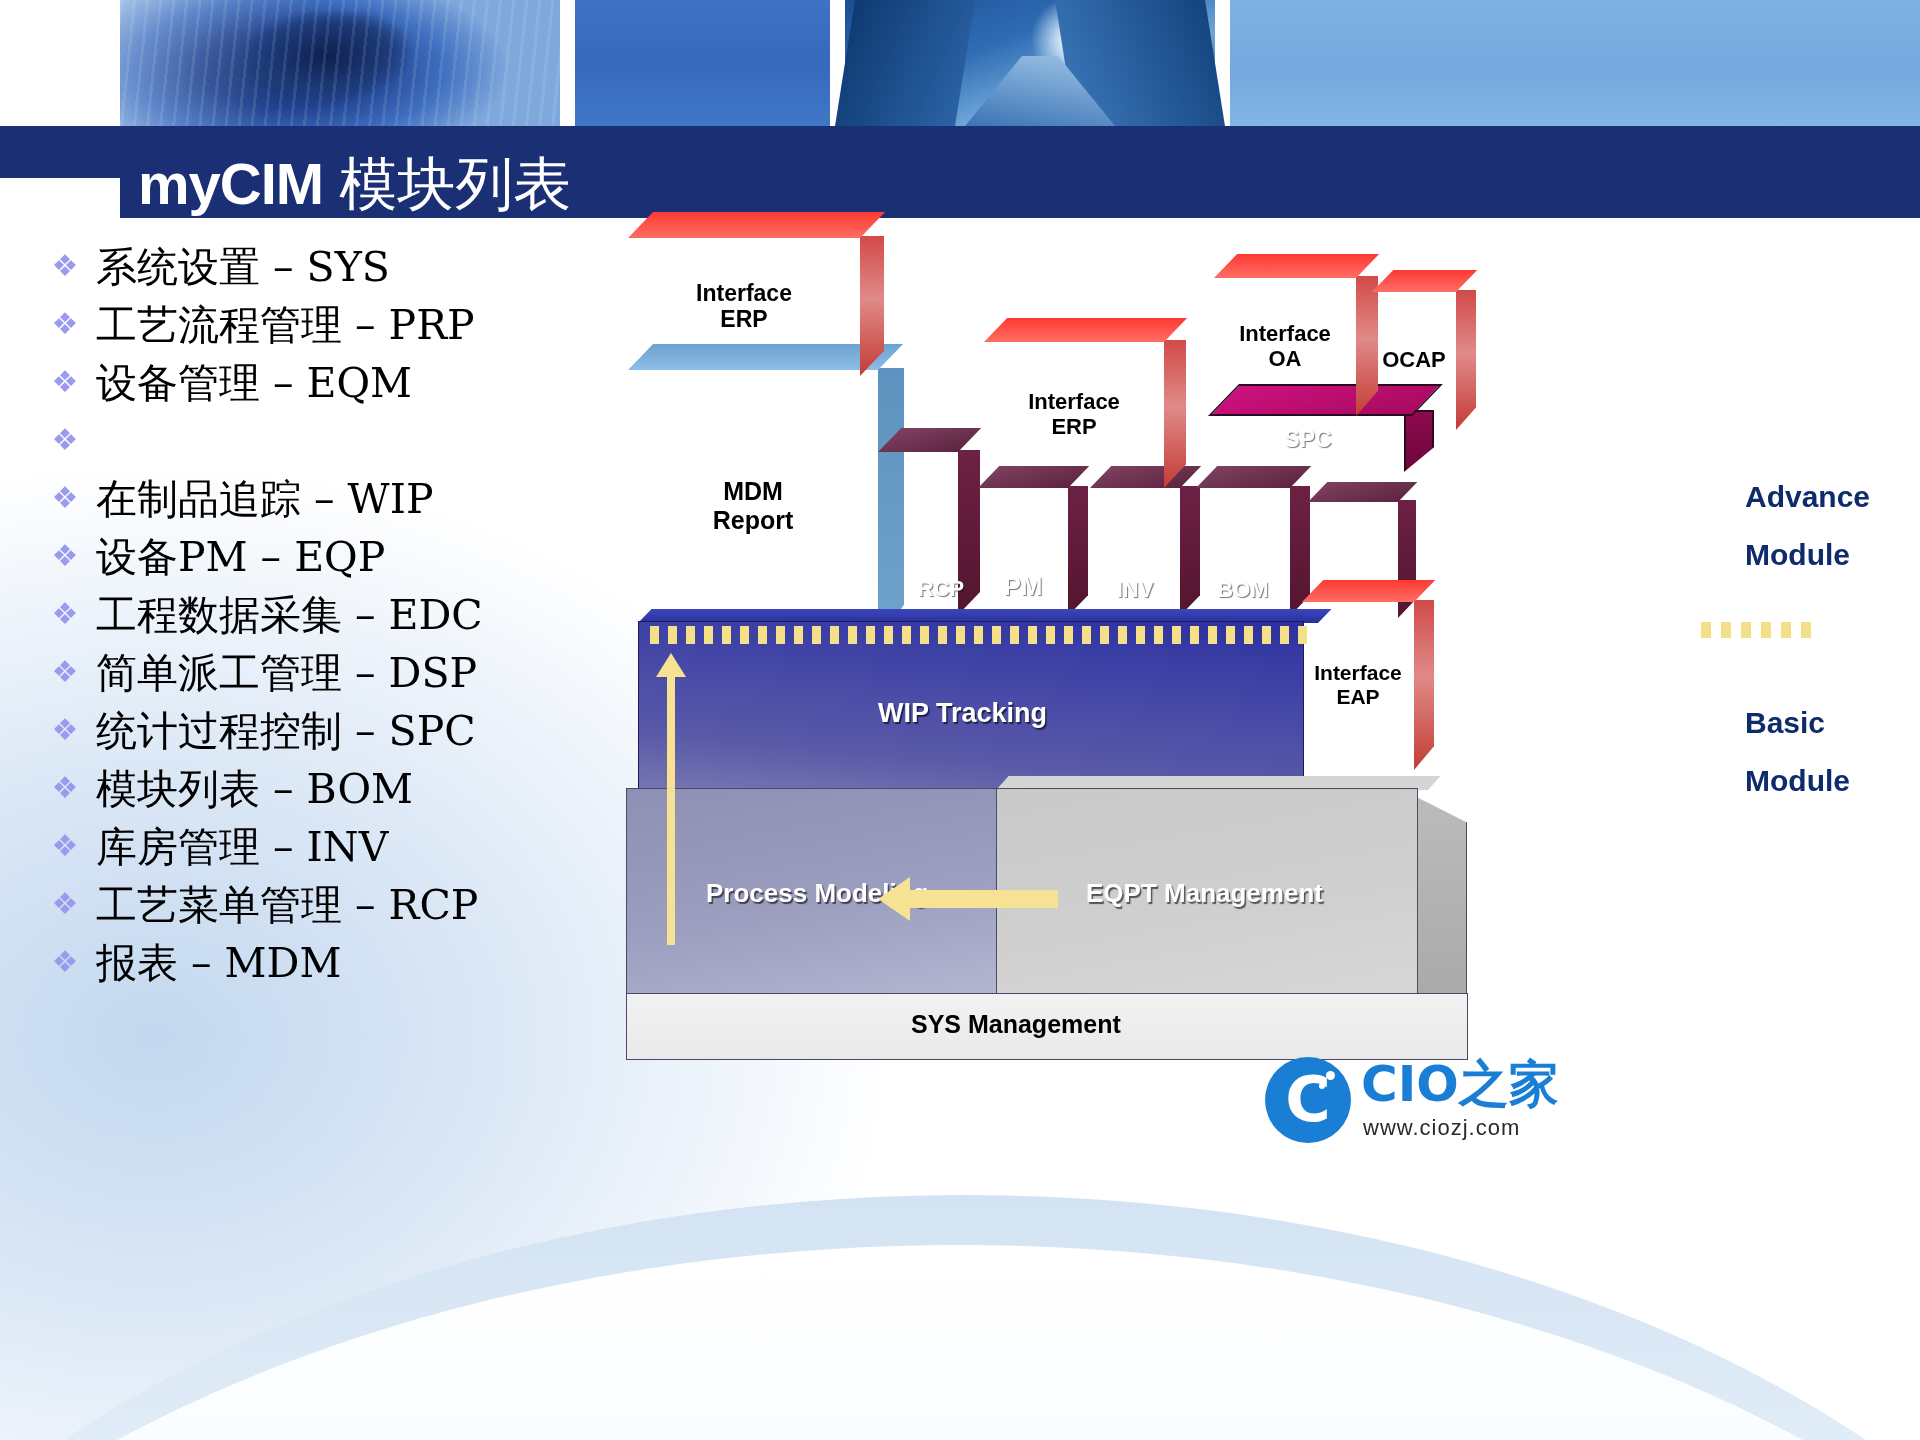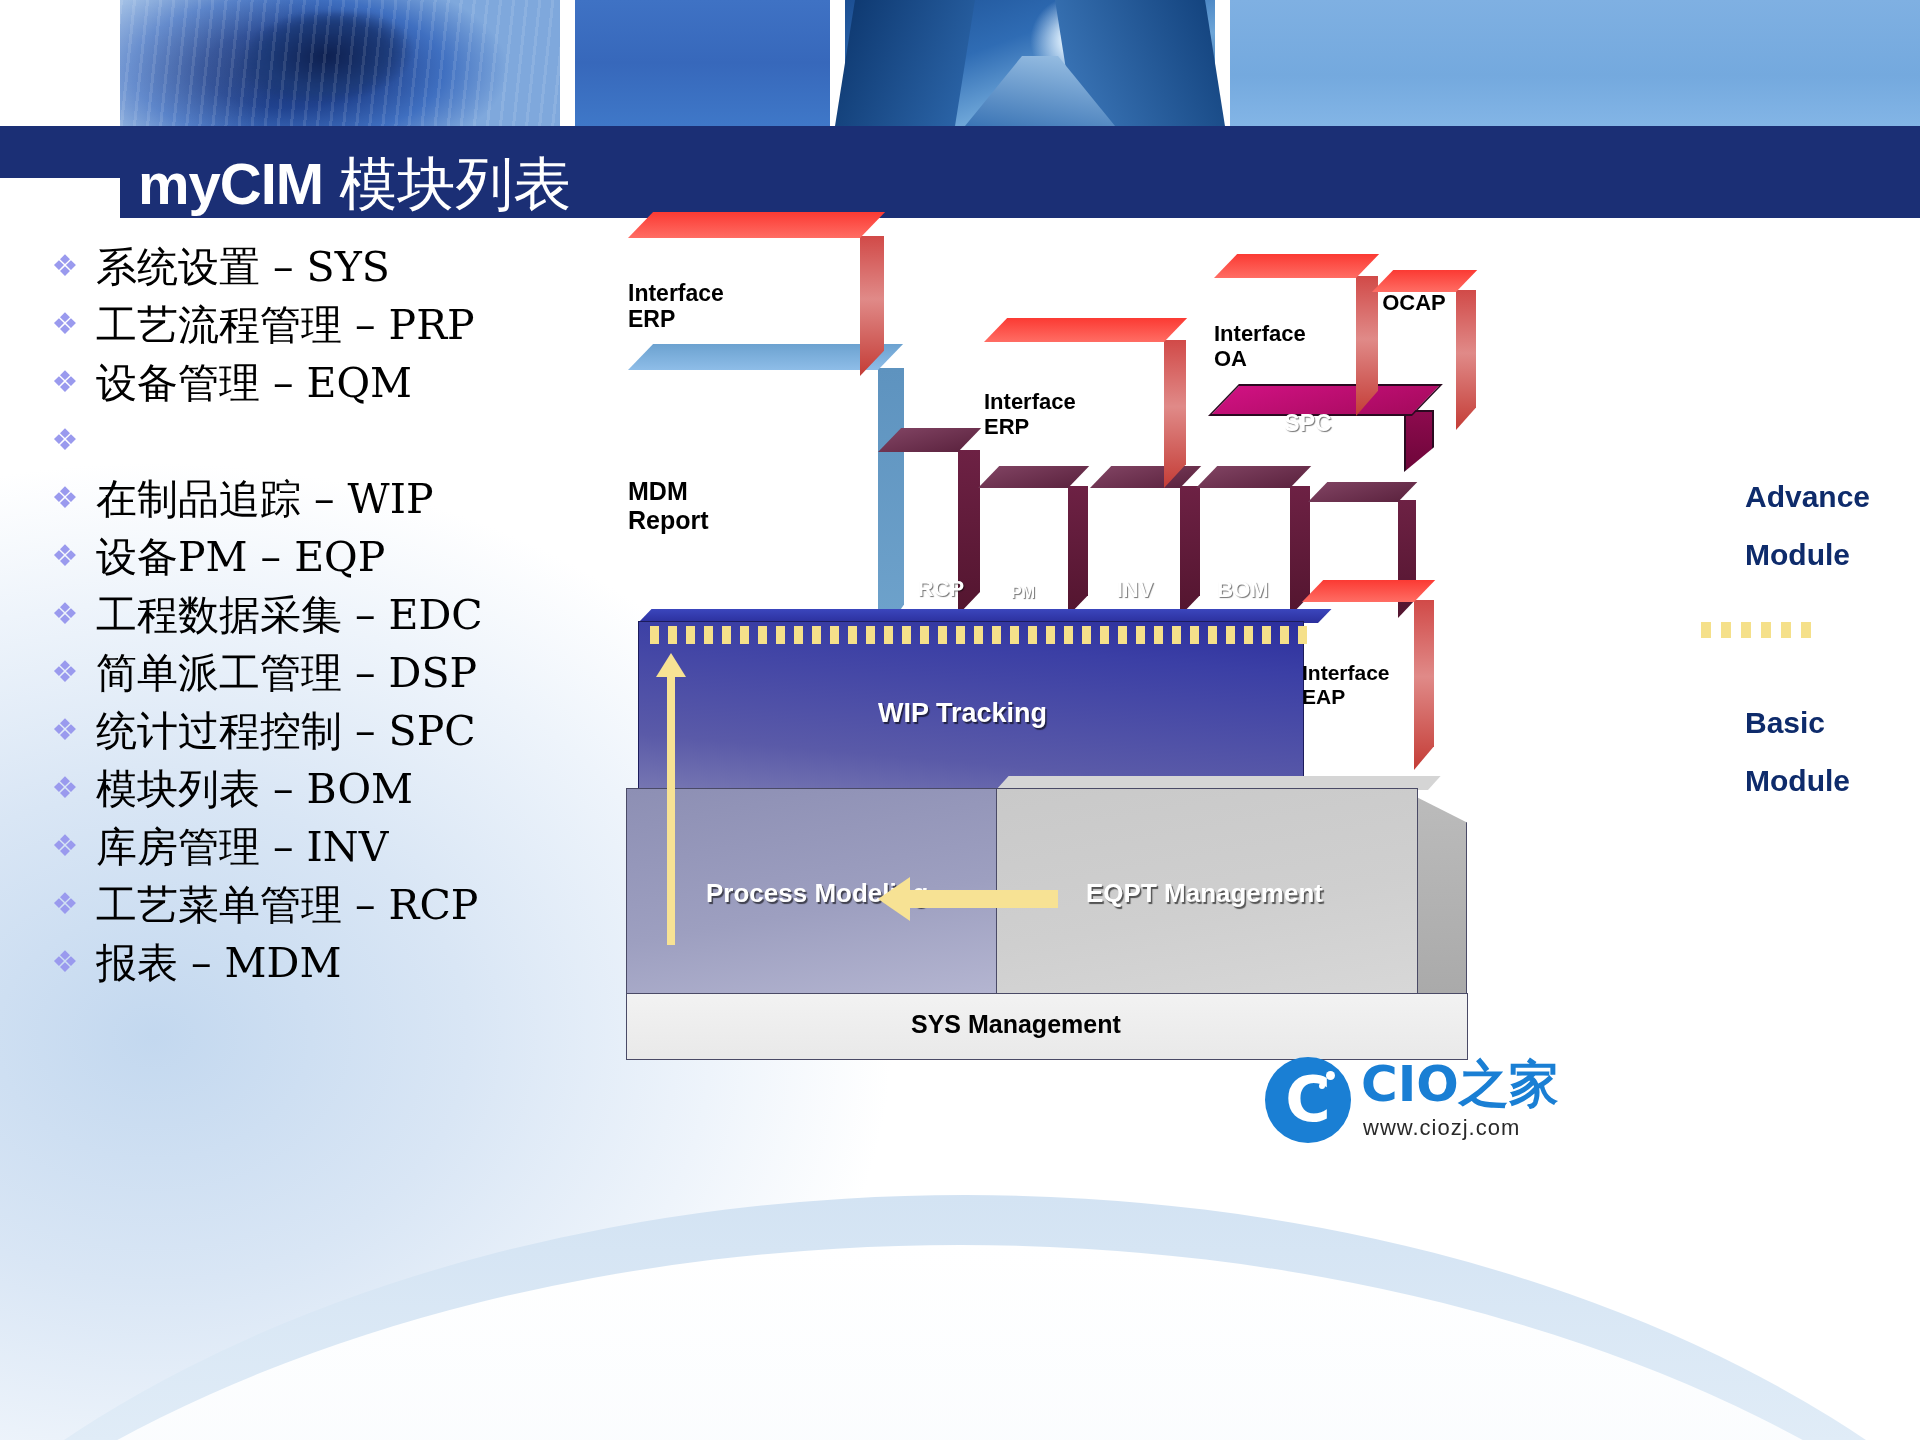--- a/index.html
+++ b/index.html
@@ -64,21 +64,21 @@
   
   #bullets{position:absolute;left:34px;top:238px;width:580px;}
   .bul{display:flex;align-items:flex-start;height:58px;}
   .bmark{width:62px;flex:0 0 62px;text-align:center;color:#9a9aee;font-size:30px;line-height:56px;}
   .btxt{font-size:41px;line-height:58px;color:#000000;white-space:nowrap;
         font-family:"DejaVu Serif","Liberation Serif",serif;}
 
   
   #diagram{position:absolute;left:616px;top:228px;width:880px;height:830px;}
   .box{position:absolute;box-sizing:border-box;}
-  .face{position:absolute;inset:0;display:flex;align-items:flex-start;justify-content:center;
+  .face{position:absolute;inset:0;display:flex;align-items:center;justify-content:center;
         text-align:center;color:#000;font-weight:bold;line-height:1.15;z-index:2;}
   .top3d{position:absolute;left:0;width:100%;}
   .side3d{position:absolute;top:0;}
   .red .side{background:linear-gradient(180deg,#d14a48 0%,#e08a88 45%,#c43c36 100%);}
   .red .top{background:linear-gradient(180deg,#fb3a33 0%,#ff6d64 100%);}
   .blue .side{background:linear-gradient(180deg,#5e93bf 0%,#6fa3cc 100%);}
   .blue .top{background:linear-gradient(180deg,#6ca2d0 0%,#8ebde8 100%);}
   .plum .side{background:linear-gradient(180deg,#6d2144 0%,#53152f 100%);}
   .plum .top{background:linear-gradient(160deg,#7e4160 0%,#5d2440 100%);}
   .magenta .side{background:linear-gradient(180deg,#8d0a4e 0%,#6d0639 100%);border:2px solid #2a0a20;}
@@ -240,21 +240,21 @@
 
     <div class="box plum" style="left:262px;top:222px;width:80px;height:165px;">
       <div class="side3d side" style="right:-22px;top:0;width:22px;height:165px;clip-path:polygon(0 0,100% -14%,100% 86%,0 100%);"></div>
       <div class="top3d top" style="top:-22px;height:24px;transform:skewX(-44deg);transform-origin:bottom left;"></div>
       <div class="face lbl-w" style="font-size:22px;align-items:flex-end;padding-bottom:14px;padding-left:46px;">RCP</div>
     </div>
 
     <div class="box plum" style="left:362px;top:258px;width:90px;height:130px;">
       <div class="side3d side" style="right:-20px;top:0;width:20px;height:130px;clip-path:polygon(0 0,100% -16%,100% 84%,0 100%);"></div>
       <div class="top3d top" style="top:-20px;height:22px;transform:skewX(-44deg);transform-origin:bottom left;"></div>
-      <div class="face lbl-w" style="font-size:16px;align-items:flex-end;padding-bottom:14px;">PM</div>
+      <div class="face lbl-w" style="font-size:26px;align-items:flex-end;padding-bottom:14px;">PM</div>
     </div>
 
     <div class="box plum" style="left:474px;top:258px;width:90px;height:130px;">
       <div class="side3d side" style="right:-20px;top:0;width:20px;height:130px;clip-path:polygon(0 0,100% -16%,100% 84%,0 100%);"></div>
       <div class="top3d top" style="top:-20px;height:22px;transform:skewX(-44deg);transform-origin:bottom left;"></div>
       <div class="face lbl-w" style="font-size:22px;align-items:flex-end;padding-bottom:14px;">INV</div>
     </div>
 
     <div class="box red" style="left:368px;top:112px;width:180px;height:148px;">
       <div class="side3d side" style="right:-22px;top:0;width:22px;height:148px;clip-path:polygon(0 0,100% -16%,100% 84%,0 100%);"></div>

